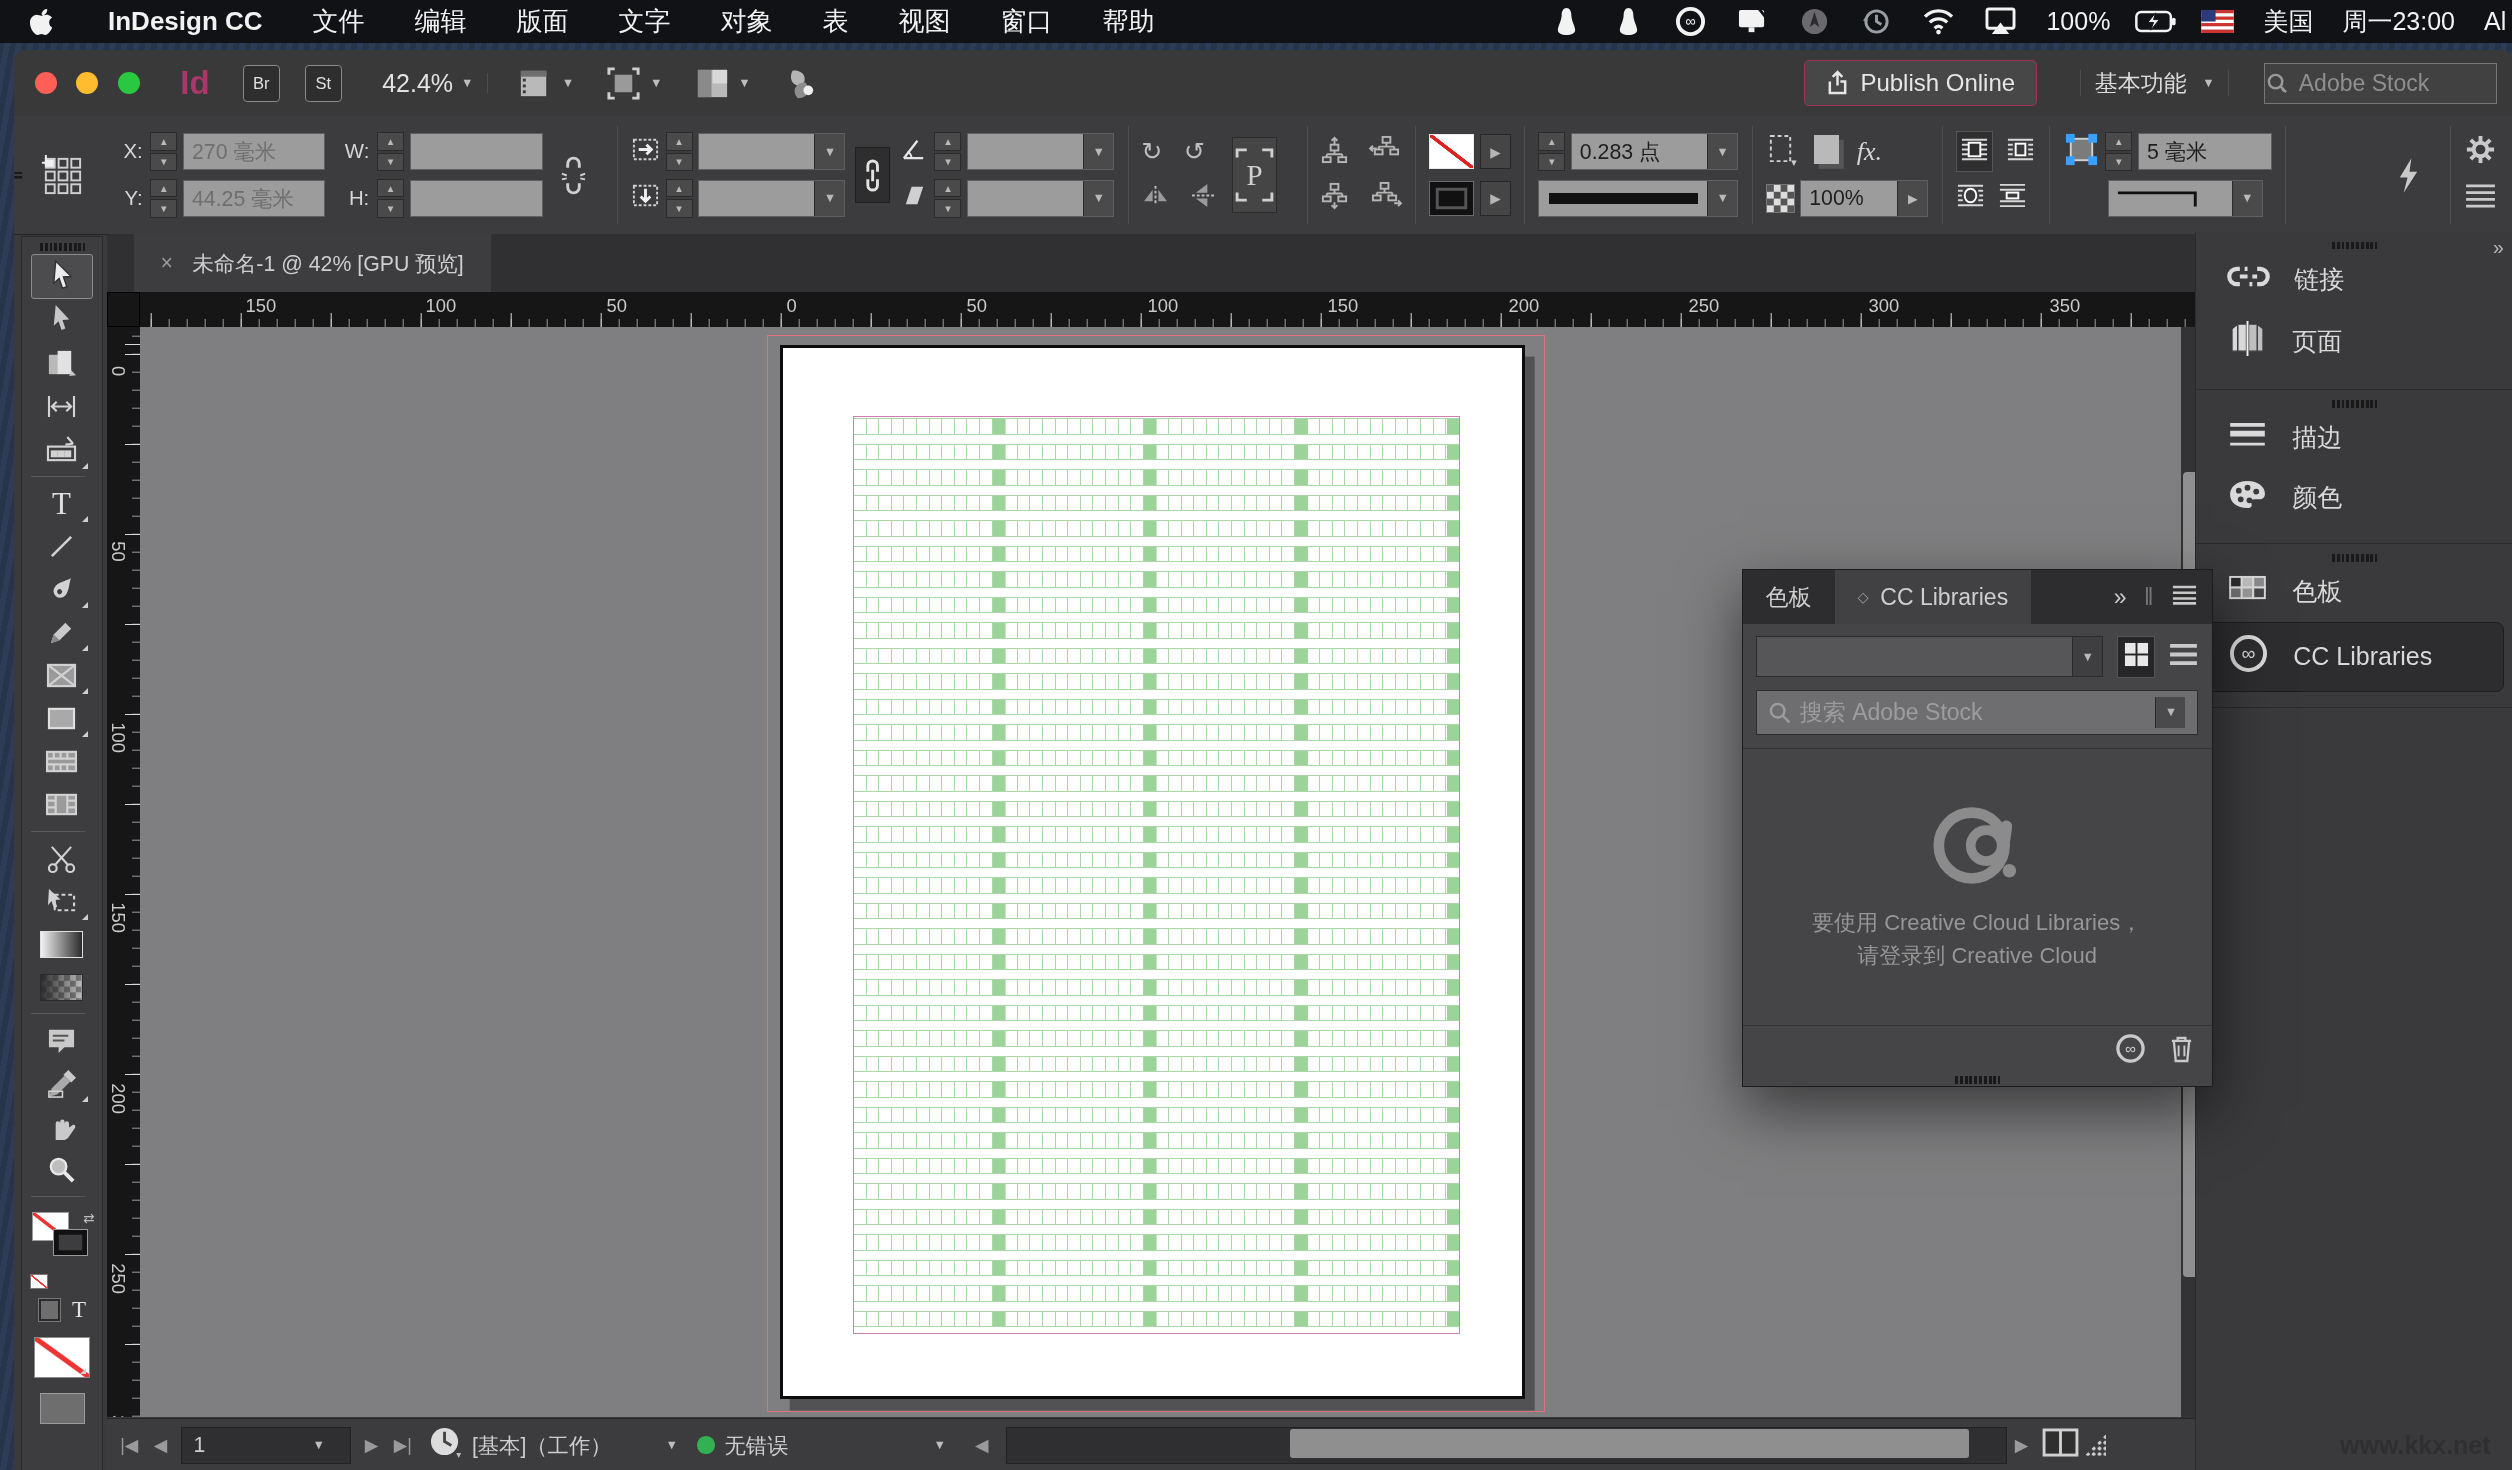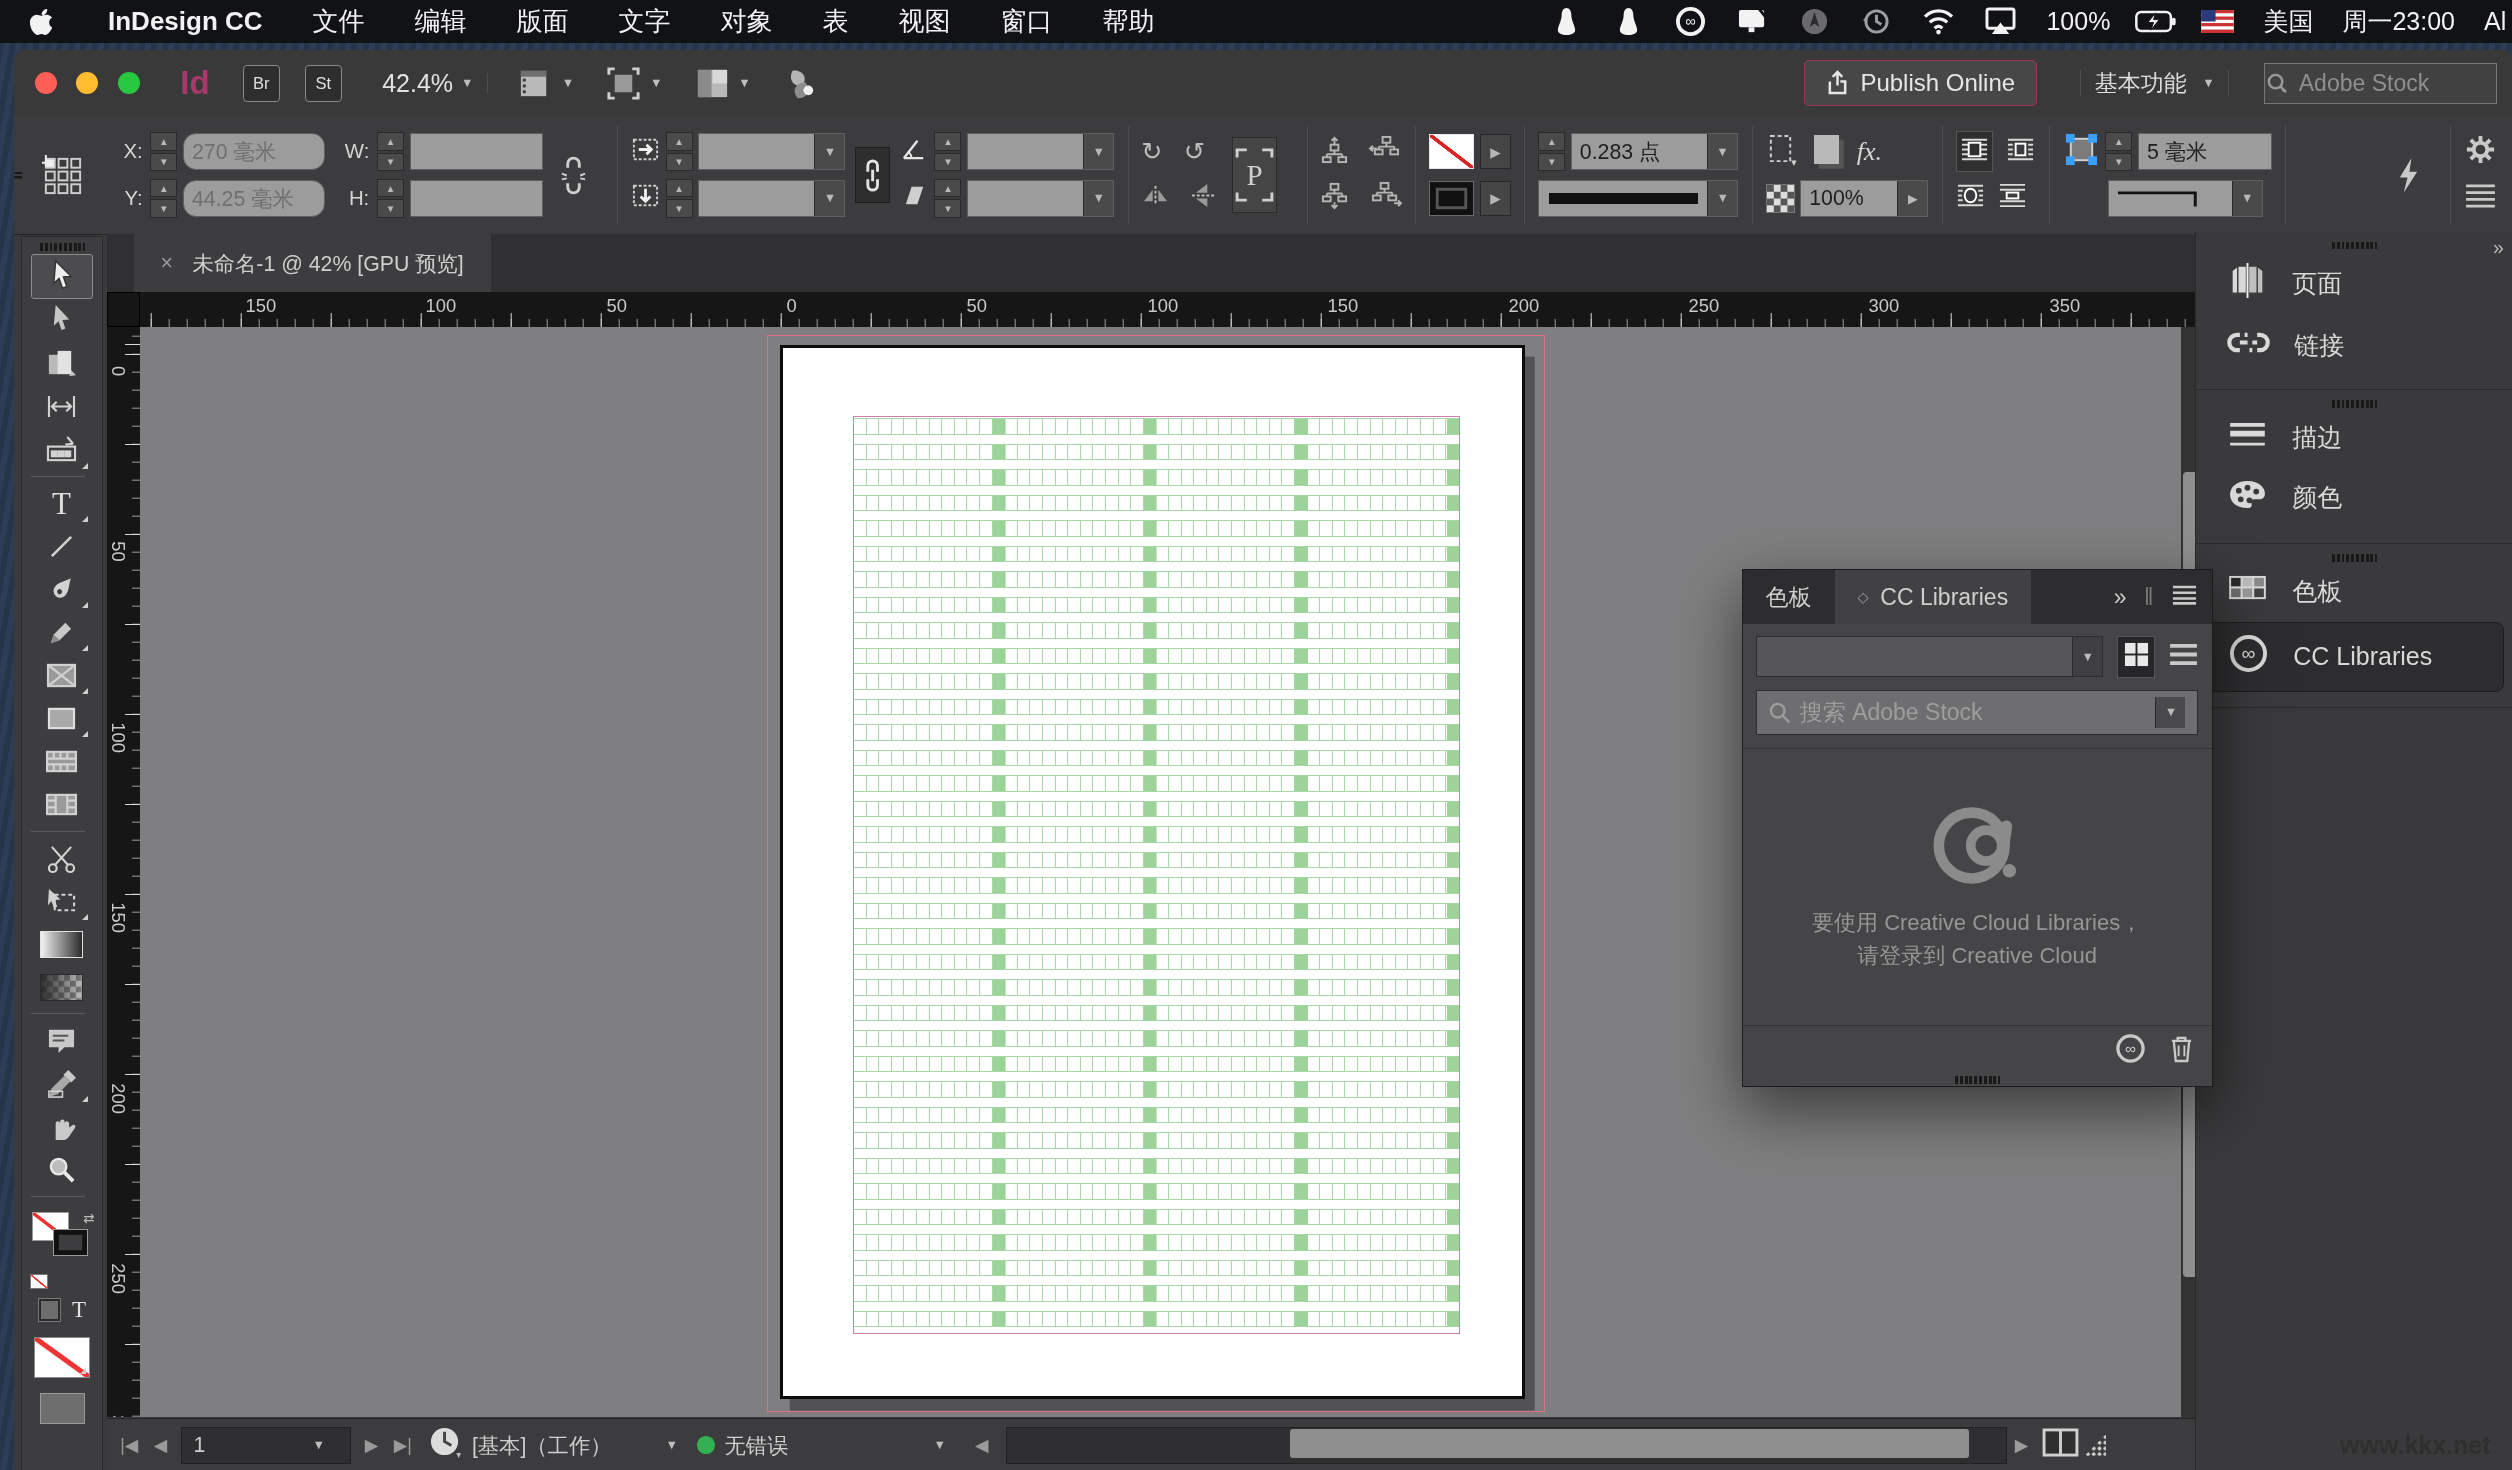--- a/index.html
+++ b/index.html
@@ -35,21 +35,21 @@
   #ctrlbar{position:absolute;left:0;top:66px;width:100%;height:118px;background:#3c3c3e;border-bottom:1px solid #242424;
            display:flex;align-items:center;color:#cfcfcf;font-size:19.4px;}
   .cgroup{display:flex;flex-direction:column;gap:7.8px;justify-content:center;}
   .crow{display:flex;align-items:center;gap:5.8px;height:39px;}
   .lbl{font-size:20.4px;color:#d6d6d6;width:29px;text-align:right;margin-right:1.9px;}
   .stepper{display:flex;flex-direction:column;gap:1.9px;}
   .stepper span{width:25px;height:16.5px;background:#4a4a4a;border:1px solid #2a2a2a;color:#b9b9b9;font-size:9.7px;
                 display:flex;align-items:center;justify-content:center;}
   .fld{height:35px;background:#9c9c9c;border:1px solid #5f5f5f;color:#1e1e1e;font-size:21.3px;
        display:flex;align-items:center;padding:0 7.8px;}
-  .fld.dis{color:#6f6f6f;border-radius:13px;}
+  .fld.dis{color:#6f6f6f;}
   .dd{height:35px;background:#9c9c9c;border:1px solid #5f5f5f;display:flex;align-items:center;}
   .ddbtn{width:29px;height:100%;background:#4a4a4a;border-left:1px solid #2a2a2a;display:flex;align-items:center;
          justify-content:center;color:#b9b9b9;font-size:12.6px;margin-left:auto;}
   .arrbtn{width:29px;height:33px;background:#454545;border:1px solid #272727;color:#b5b5b5;font-size:13.6px;
           display:flex;align-items:center;justify-content:center;}
   .ico{color:#c6c6c6;}
   
   #tabrow{position:absolute;left:93px;top:184px;width:2101px;height:58px;background:#303032;}
   #doctab{position:absolute;left:27px;top:0;height:58px;background:#3d3d3f;display:flex;align-items:center;gap:19.4px;
           padding:0 27px;color:#cfcfcf;font-size:21.3px;}
@@ -879,33 +879,33 @@
           <path d="M19 2v26" stroke="#d0d0d0" stroke-width="3"></path>
         </svg></span>
     <span style="width:21.3px;height:21.3px;background:radial-gradient(#cfcfcf 1.6px,transparent 1.7px) 0 0/5.8px 5.8px;clip-path:polygon(100% 0,100% 100%,0 100%);margin-right:3.9px;"></span>
   </div>
 
   <div id="dock">
     <span class="chev">»</span>
     <div class="dockgrp">
       <div class="grip" style="margin:9.7px auto 1.9px;"></div>
       <div class="dockitem">
+        <span><svg width="41" height="25" viewBox="0 0 42 26">
+              <path d="M12 5h-3a8 8 0 0 0 0 16h3M17 5h3M12 13h8" stroke="#d9d9d9" stroke-width="4.4" fill="none"></path>
+              <path d="M30 21h3a8 8 0 0 0 0-16h-3M25 21h-3M30 13h-5" stroke="#d9d9d9" stroke-width="4.4" fill="none"></path>
+            </svg></span>
+        <span>链接</span>
+      </div>
+      <div class="dockitem">
         <span><svg width="39" height="35" viewBox="0 0 40 36">
               <path d="M4 8l6-5v28H4zM10 3h9v28h-9z" fill="#d9d9d9" stroke="#3a3a3c" stroke-width="1.5"></path>
               <path d="M36 8l-6-5v28h6zM30 3h-9v28h9z" fill="#bfbfbf" stroke="#3a3a3c" stroke-width="1.5"></path>
               <path d="M20 0v36" stroke="#efefef" stroke-width="2"></path>
             </svg></span>
         <span>页面</span>
-      </div>
-      <div class="dockitem">
-        <span><svg width="41" height="25" viewBox="0 0 42 26">
-              <path d="M12 5h-3a8 8 0 0 0 0 16h3M17 5h3M12 13h8" stroke="#d9d9d9" stroke-width="4.4" fill="none"></path>
-              <path d="M30 21h3a8 8 0 0 0 0-16h-3M25 21h-3M30 13h-5" stroke="#d9d9d9" stroke-width="4.4" fill="none"></path>
-            </svg></span>
-        <span>链接</span>
       </div>
     </div>
     <div class="dockgrp">
       <div class="grip" style="margin:9.7px auto 1.9px;"></div>
       <div class="dockitem">
         <span><svg width="39" height="25" viewBox="0 0 40 26">
               <path d="M2 3h36" stroke="#d9d9d9" stroke-width="4"></path>
               <path d="M2 12h36" stroke="#d9d9d9" stroke-width="6"></path>
               <path d="M2 23h36" stroke="#d9d9d9" stroke-width="3"></path>
             </svg></span>

